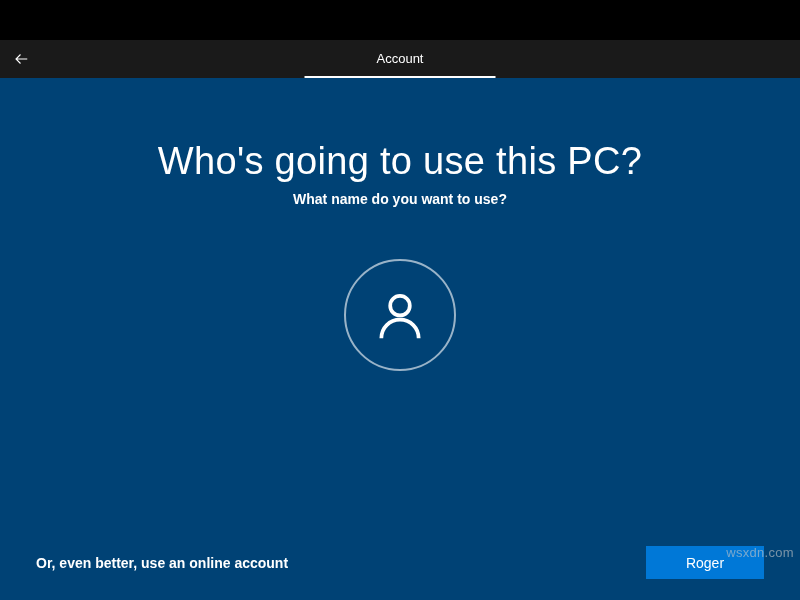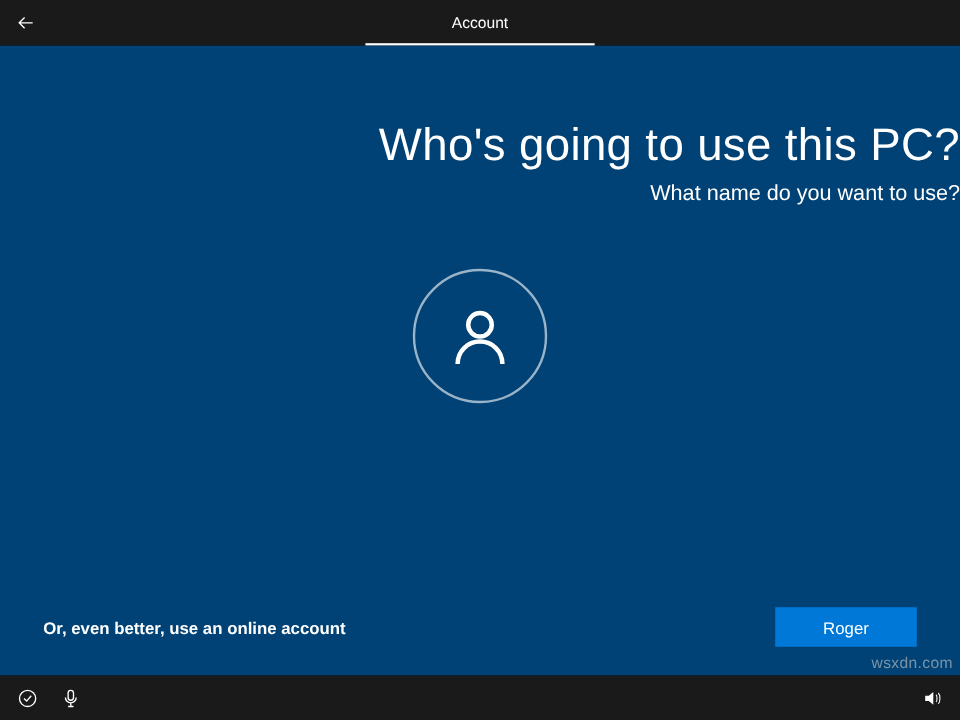--- a/index.html
+++ b/index.html
@@ -14,20 +14,21 @@
       background: #000;
       overflow: hidden;
       position: relative;
     }
     .top-bar {
       height: 38px;
       background: #1a1a1a;
       display: flex;
       align-items: center;
       position: relative;
+      margin-top: 40px;
     }
     .back-button {
       width: 44px;
       height: 38px;
       display: flex;
       align-items: center;
       justify-content: center;
       color: #fff;
       cursor: pointer;
     }
@@ -54,33 +55,33 @@
       border-bottom: 2px solid #fff;
     }
     .main-content {
       height: 525px;
       background: #004275;
       display: flex;
       flex-direction: column;
       position: relative;
     }
     .heading-area {
-      text-align: right;
+      text-align: center;
       padding-top: 62px;
     }
     .page-title {
       color: #fff;
       font-size: 38px;
       font-weight: 300;
       letter-spacing: 0.3px;
     }
     .page-subtitle {
       color: #fff;
-      font-size: 18px;
-      font-weight: 400;
+      font-size: 14px;
+      font-weight: 700;
       margin-top: 8px;
     }
     .avatar-area {
       display: flex;
       justify-content: center;
       margin-top: 52px;
     }
     .avatar-circle {
       width: 112px;
       height: 112px;

